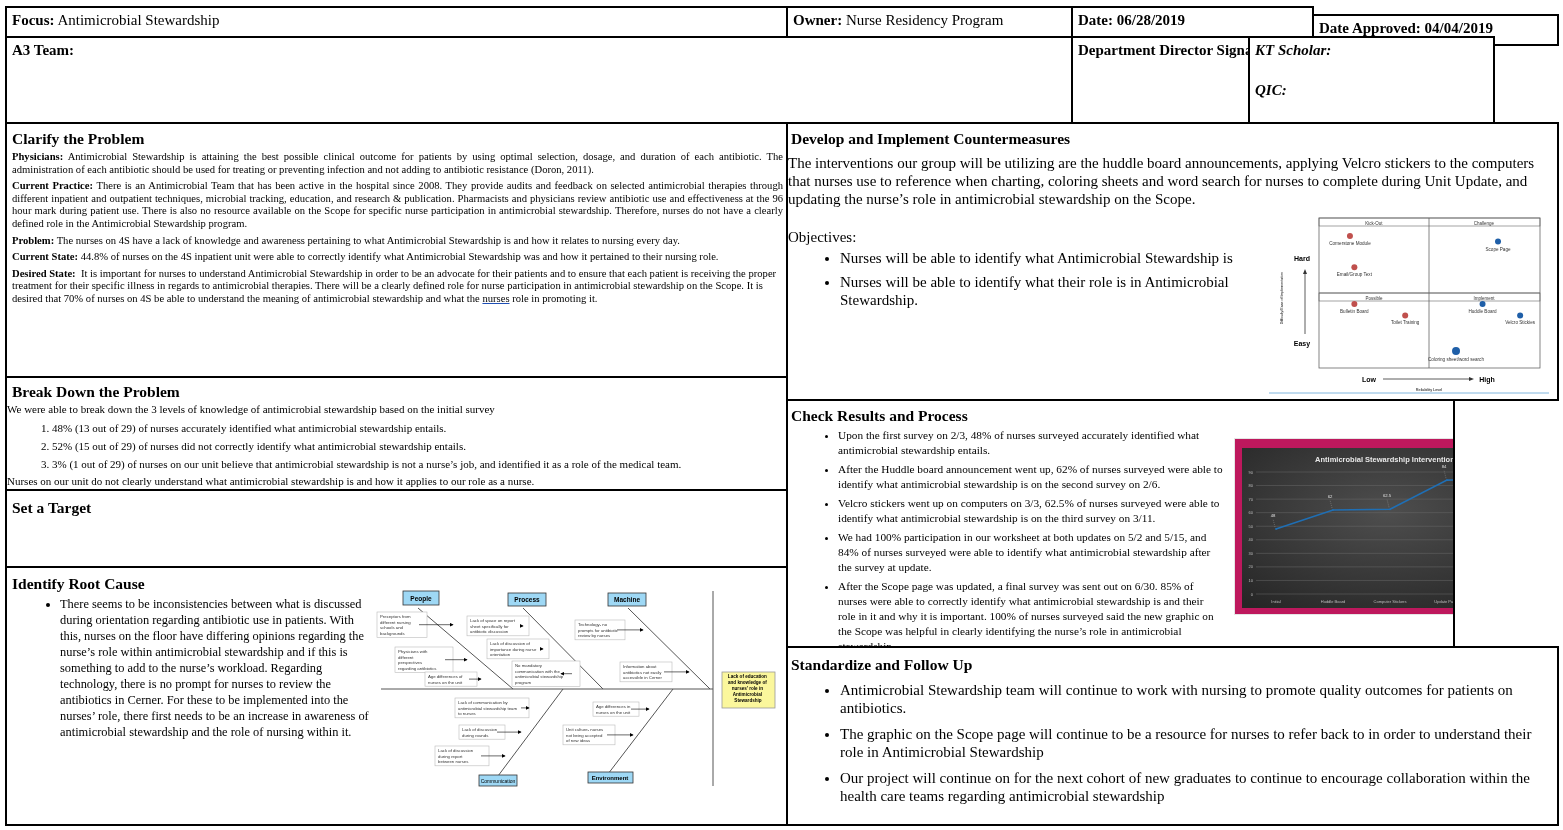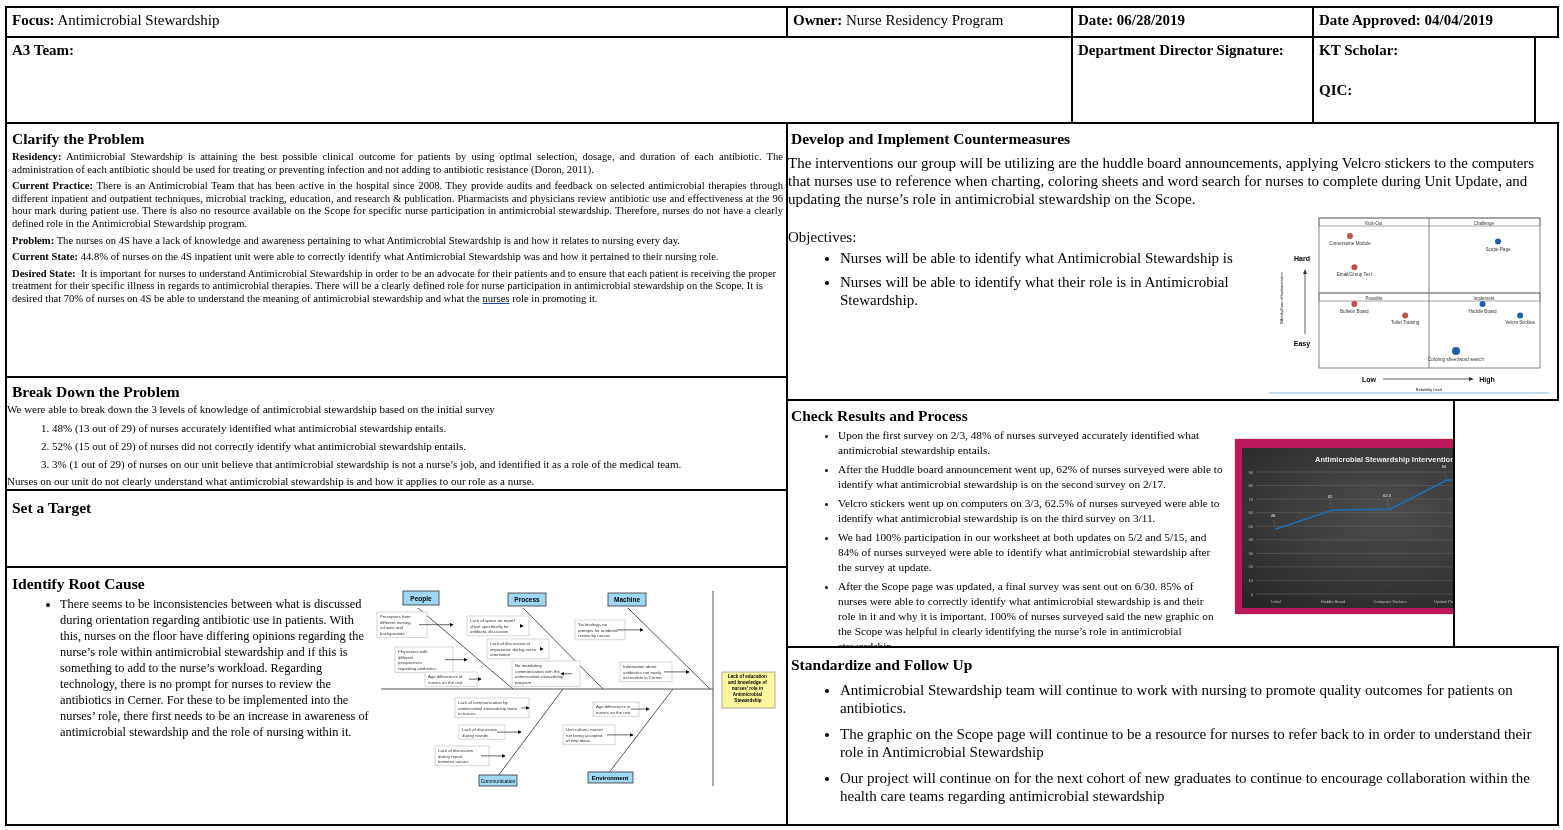--- a/index.html
+++ b/index.html
@@ -26,40 +26,40 @@
   <b>Focus:</b>
   <span>Antimicrobial Stewardship</span>
 </div>
 <div class="cell hdr" style="left:786px;top:6px;width:287px;height:44px;">
   <b>Owner:</b>
   <span>Nurse Residency Program</span>
 </div>
 <div class="cell hdr" style="left:1071px;top:6px;width:243px;height:32px;">
   <b>Date: 06/28/2019</b>
 </div>
-<div class="cell hdr" style="left:1312px;top:6px;width:247px;height:32px;">
+<div class="cell hdr" style="left:1312px;top:14px;width:247px;height:32px;">
   <b>Date Approved: 04/04/2019</b>
 </div>
 
 <div class="cell hdr" style="left:5px;top:36px;width:1068px;height:104px;">
   <b>A3 Team:</b>
 </div>
 <div class="cell hdr" style="left:1071px;top:36px;width:243px;height:88px;">
   <b>Department Director Signature:</b>
 </div>
-<div class="cell hdr" style="left:1312px;top:36px;width:224px;height:88px;">
+<div class="cell hdr" style="left:1248px;top:36px;width:247px;height:88px;font-style:italic;">
   <b>KT Scholar:</b>
   <div style="height:23px;"></div>
   <b>QIC:</b>
 </div>
 
 <div class="cell" style="left:5px;top:122px;width:783px;height:256px;padding:6px 3px 0 5px;">
   <h2 class="sec-title">Clarify the Problem</h2>
   <div class="small" style="margin-top:3px;">
-    <p style="text-align:justify;"><b>Residency:</b> <span>Antimicrobial Stewardship is attaining the best possible clinical outcome for patients by using optimal selection, dosage, and duration of each antibiotic.  The administration of each antibiotic should be used for treating or preventing infection and not adding to antibiotic resistance (Doron, 2011).</span></p>
+    <p style="text-align:justify;"><b>Physicians:</b> <span>Antimicrobial Stewardship is attaining the best possible clinical outcome for patients by using optimal selection, dosage, and duration of each antibiotic.  The administration of each antibiotic should be used for treating or preventing infection and not adding to antibiotic resistance (Doron, 2011).</span></p>
     <p style="text-align:justify;"><b>Current Practice:</b> <span>There is an Antimicrobial Team that has been active in the hospital since 2008. They provide audits and feedback on selected antimicrobial therapies through different inpatient and outpatient techniques, microbial tracking, education, and research &amp; publication. Pharmacists and physicians review antibiotic use and effectiveness at the 96 hour mark during patient use. There is also no resource available on the Scope for specific nurse participation in antimicrobial stewardship. Therefore, nurses do not have a clearly defined role in the Antimicrobial Stewardship program.</span></p>
     <p><b>Problem:</b> <span>The nurses on 4S have a lack of knowledge and awareness pertaining to what Antimicrobial Stewardship is and how it relates to nursing every day.</span></p>
     <p><b>Current State:</b> <span>44.8% of nurses on the 4S inpatient unit were able to correctly identify what Antimicrobial Stewardship was and how it pertained to their nursing role.</span></p>
     <p><b>Desired State:</b>&nbsp; <span>It is important for nurses to understand Antimicrobial Stewardship in order to be an advocate for their patients and to ensure that each patient is receiving the proper treatment for their specific illness in regards to antimicrobial therapies. There will be a clearly defined role for nurse participation in antimicrobial stewardship on the Scope. It is desired that 70% of nurses on 4S be able to understand the meaning of antimicrobial stewardship and what the</span> <span class="uline">nurses</span> <span>role in promoting it.</span></p>
   </div>
 </div>
 
 <div class="cell" style="left:5px;top:376px;width:783px;height:115px;padding:5px 3px 0 0;">
   <h2 class="sec-title" style="padding-left:5px;">Break Down the Problem</h2>
   <div style="font-size:11px;line-height:16px;">We were able to break down the 3 levels of knowledge of antimicrobial stewardship based on the initial survey</div>
@@ -291,21 +291,21 @@
           <text x="187.02" y="148.96" font-size="4.6" text-anchor="middle" fill="#333">Coloring sheet/word search</text>
         </g>
       </g>
   </svg>
 </div>
 
 <div class="cell" style="left:786px;top:399px;width:669px;height:249px;padding:6px 3px 0 3px;">
   <h2 class="sec-title">Check Results and Process</h2>
   <ul class="bul" style="width:385px;padding-left:47px;font-size:11.3px;line-height:15px;margin-top:3px;">
     <li style="margin-bottom:4px;">Upon the first survey on 2/3, 48% of nurses surveyed accurately identified what antimicrobial stewardship entails.</li>
-    <li style="margin-bottom:4px;">After the Huddle board announcement went up, 62% of nurses surveyed were able to identify what antimicrobial stewardship is on the second survey on 2/17.</li>
+    <li style="margin-bottom:4px;">After the Huddle board announcement went up, 62% of nurses surveyed were able to identify what antimicrobial stewardship is on the second survey on 2/6.</li>
     <li style="margin-bottom:4px;">Velcro stickers went up on computers on 3/3, 62.5% of nurses surveyed were able to identify what antimicrobial stewardship is on the third survey on 3/11.</li>
     <li style="margin-bottom:4px;">We had 100% participation in our worksheet at both updates on 5/2 and 5/15, and 84% of nurses surveyed were able to identify what antimicrobial stewardship after the survey at update.</li>
     <li>After the Scope page was updated, a final survey was sent out on 6/30. 85% of nurses were able to correctly identify what antimicrobial stewardship is and their role in it and why it is important. 100% of nurses surveyed said the new graphic on the Scope was helpful in clearly identifying the nurse’s role in antimicrobial stewardship.</li>
   </ul>
 
   <div style="position:absolute;left:446px;top:37px;width:304px;height:175px;border:1px solid #e5e5e5;background:#be185d;">
     <svg id="line-chart" style="position:absolute;left:7px;top:9px;" width="290" height="160" viewBox="0 0 290 160">
       <defs>
         <radialGradient id="chartbg" cx="50%" cy="40%" r="75%">
           <stop offset="0%" stop-color="#4e4e4e"></stop>

